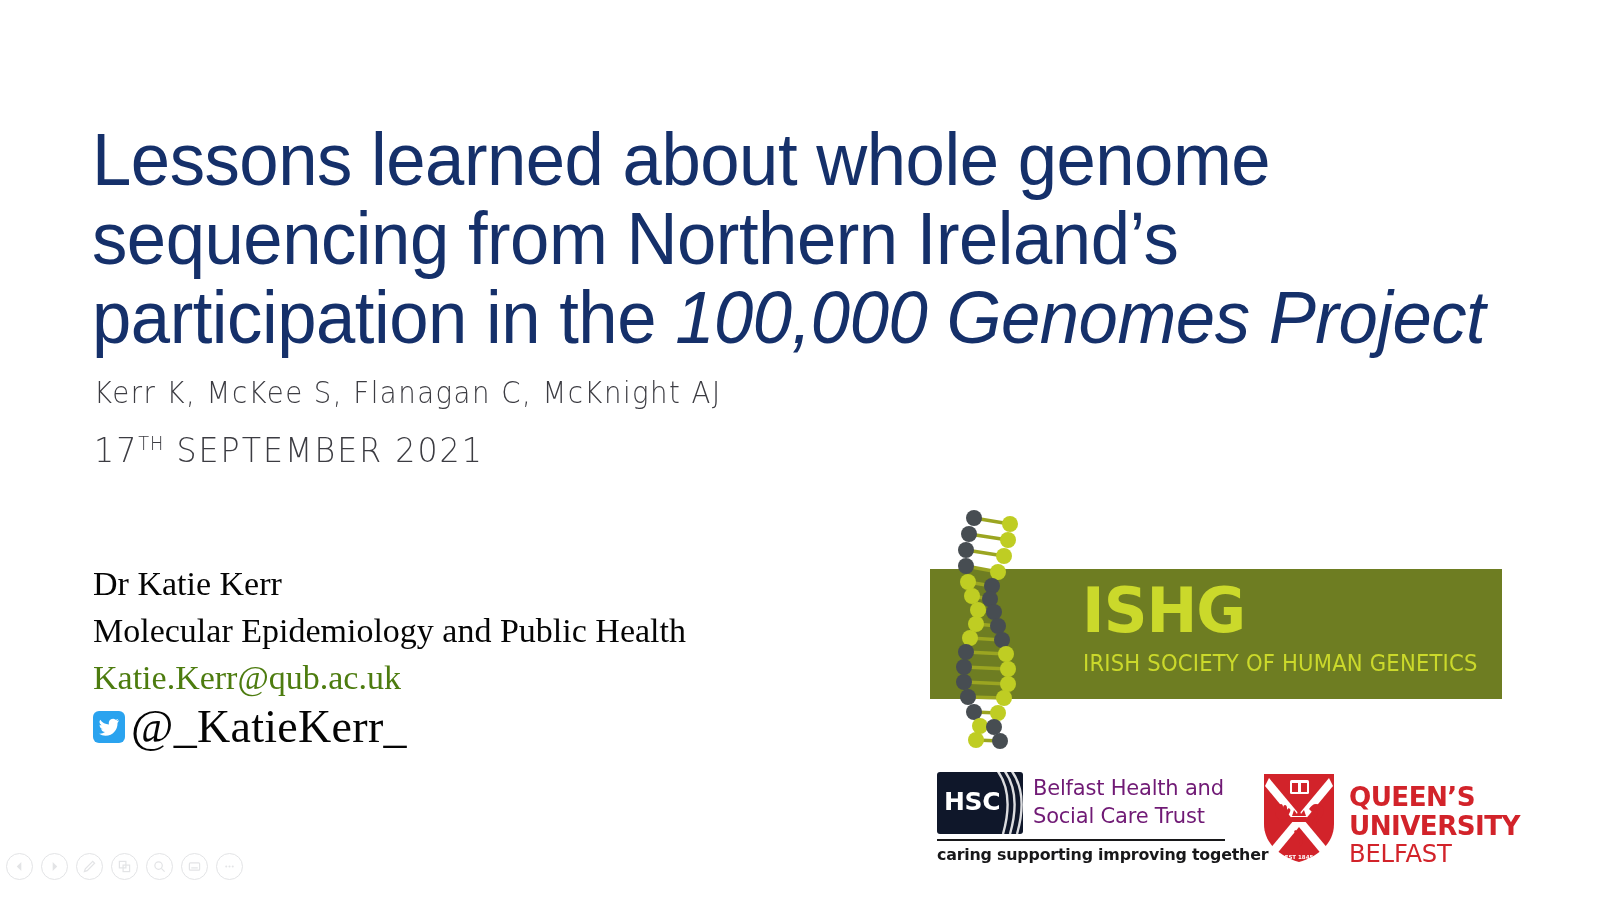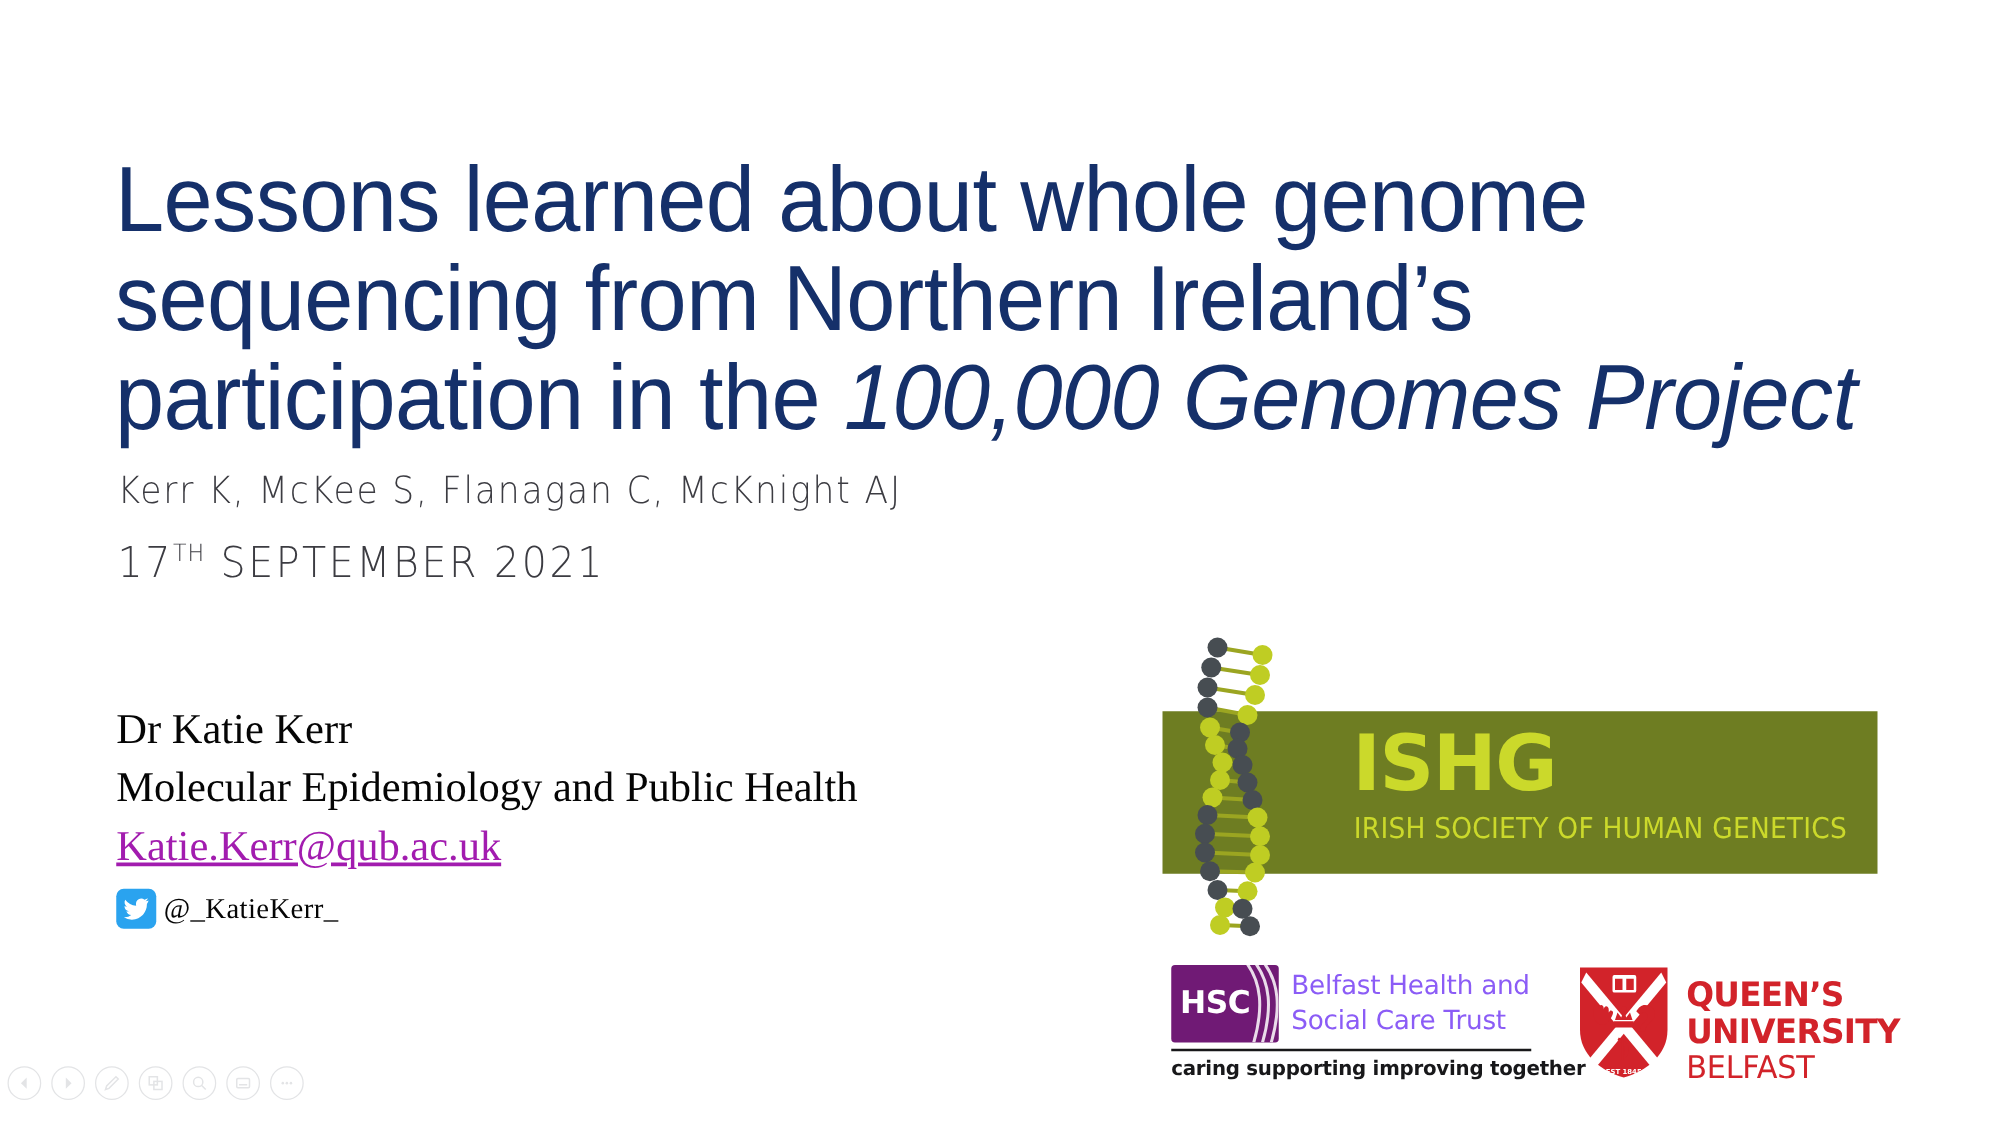--- a/index.html
+++ b/index.html
@@ -89,22 +89,21 @@
     top: 524px;
     font-family: "Liberation Serif", "DejaVu Serif", serif;
     font-size: 34px;
     line-height: 47px;
     color: #050505;
   }
   .contact div {
     white-space: nowrap;
   }
   .email-link {
-    color: #a21caf;
-    text-decoration: underline;
+    color: #4d7c0f;
     text-underline-offset: 2px;
     cursor: pointer;
   }
   .twitter-row {
     display: flex;
     align-items: center;
     gap: 6px;
     margin-top: 2px;
   }
   .twitter-icon {
@@ -113,21 +112,21 @@
     border-radius: 6px;
     background: #2AA3EF;
     display: inline-flex;
     align-items: center;
     justify-content: center;
     flex: 0 0 auto;
     cursor: pointer;
   }
   .twitter-handle {
     font-family: "Liberation Serif", "DejaVu Serif", serif;
-    font-size: 23px;
+    font-size: 46px;
     color: #050505;
     letter-spacing: 0.3px;
   }
 
   
   .ishg-logo {
     position: absolute;
     left: 930px;
     top: 468px;
     width: 572px;
@@ -186,21 +185,21 @@
     height: 96px;
   }
   .hsc-top {
     display: flex;
     align-items: flex-start;
     gap: 10px;
   }
   .hsc-mark {
     width: 86px;
     height: 62px;
-    background: #701a75;
+    background: #0f172a;
     position: relative;
     border-radius: 3px;
     overflow: hidden;
     flex: 0 0 auto;
   }
   .hsc-mark .hsc-text {
     position: absolute;
     left: 7px;
     top: 17px;
     font-family: "DejaVu Sans", sans-serif;
@@ -208,21 +207,21 @@
     font-size: 25px;
     line-height: 26px;
     letter-spacing: -0.4px;
     color: #ffffff;
   }
   .hsc-words {
     font-family: "DejaVu Sans", sans-serif;
     font-weight: 400;
     font-size: 21px;
     line-height: 28px;
-    color: #8b5cf6;
+    color: #701a75;
     letter-spacing: -0.2px;
     white-space: nowrap;
     padding-top: 2px;
   }
   .hsc-rule {
     width: 288px;
     height: 2px;
     background: #18181A;
     margin-top: 5px;
   }

